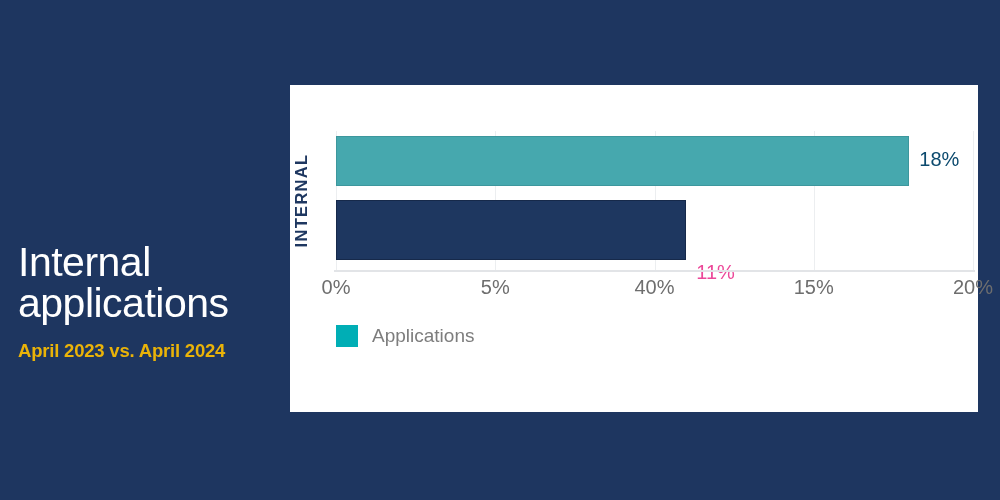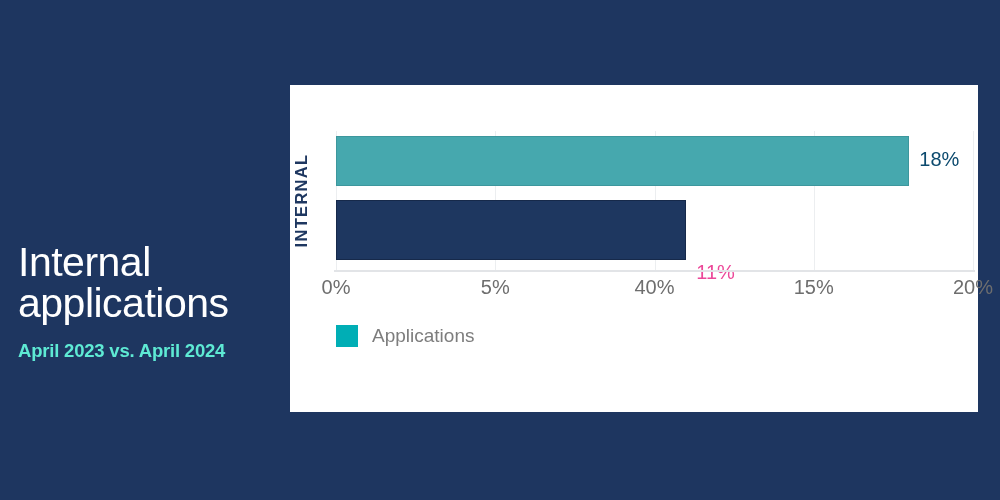--- a/index.html
+++ b/index.html
@@ -19,21 +19,21 @@
     width:262px;
   }
   #main-title {
     color:#ffffff;
     font-size:41px;
     line-height:41px;
     font-weight:400;
     letter-spacing:-0.5px;
   }
   #subtitle {
-    color:#5eead4;
+    color:#eab308;
     font-size:18.5px;
     font-weight:bold;
     letter-spacing:-0.2px;
     margin-top:16px;
   }
 
   
   #chart-panel {
     position:absolute;
     left:290px; top:85px;

